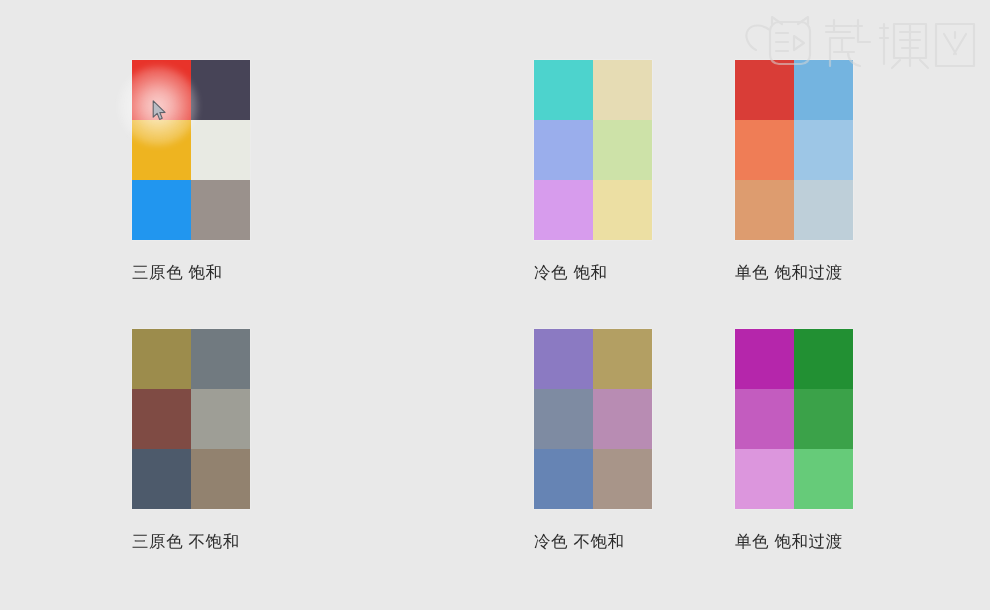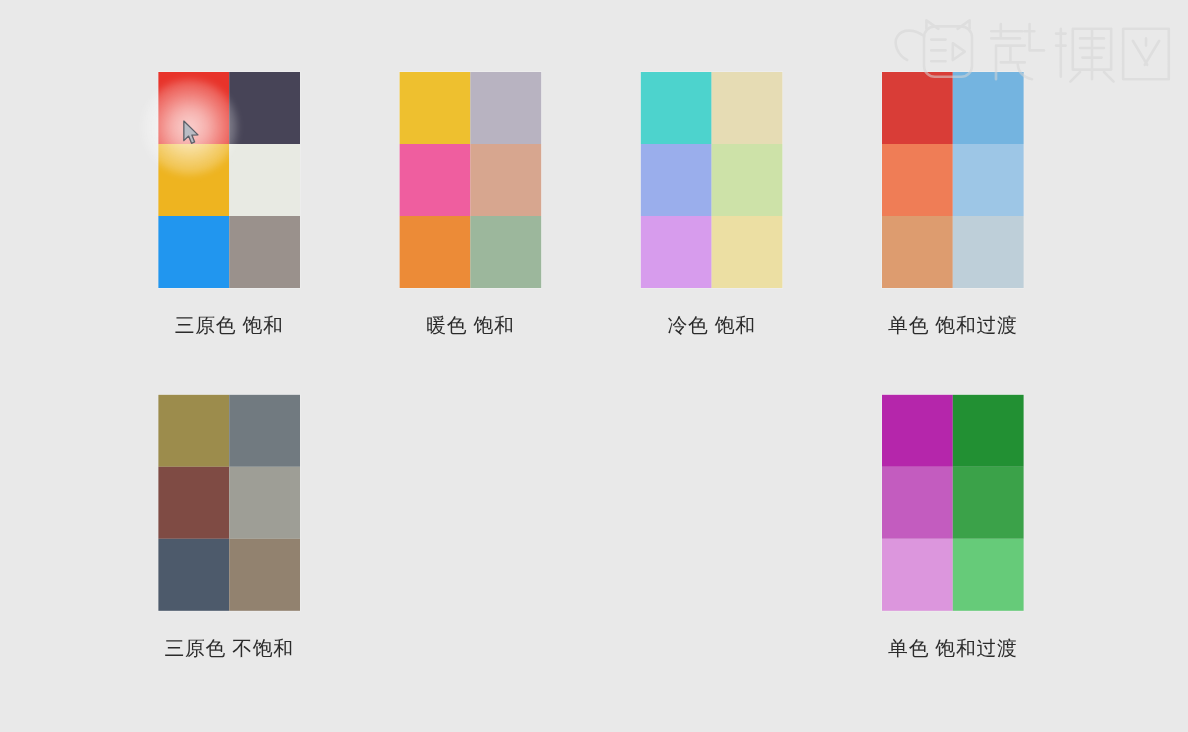--- a/index.html
+++ b/index.html
@@ -52,21 +52,20 @@
     box-shadow: 0 0 0 0.5px rgba(255,255,255,0.35);
   }
 
   .swatch {
     width: 100%;
     height: 100%;
   }
 
   .palette-label {
     margin-top: 23px;
-    text-align: center;
     font-size: 16.5px;
     line-height: 1.2;
     color: #2b2b2b;
     letter-spacing: 0.6px;
     white-space: nowrap;
   }
 
   
   #cursor-layer {
     position: absolute;
@@ -107,31 +106,20 @@
       <div class="swatch-grid">
         <div class="swatch" style="background: rgb(232, 51, 42);"></div>
         <div class="swatch" style="background: rgb(71, 68, 87);"></div>
         <div class="swatch" style="background: rgb(238, 180, 32);"></div>
         <div class="swatch" style="background: rgb(232, 234, 227);"></div>
         <div class="swatch" style="background: rgb(33, 150, 239);"></div>
         <div class="swatch" style="background: rgb(154, 145, 140);"></div>
       </div>
       <div class="palette-label">三原色 饱和</div>
     </div>
-    <div class="palette-cell" style="left: 333px; top: 60px;">
-      <div class="swatch-grid">
-        <div class="swatch" style="background: rgb(238, 192, 47);"></div>
-        <div class="swatch" style="background: rgb(184, 179, 193);"></div>
-        <div class="swatch" style="background: rgb(239, 94, 159);"></div>
-        <div class="swatch" style="background: rgb(215, 166, 143);"></div>
-        <div class="swatch" style="background: rgb(236, 139, 55);"></div>
-        <div class="swatch" style="background: rgb(156, 183, 156);"></div>
-      </div>
-      <div class="palette-label">暖色 饱和</div>
-    </div>
     <div class="palette-cell" style="left: 735px; top: 60px;">
       <div class="swatch-grid">
         <div class="swatch" style="background: rgb(217, 61, 55);"></div>
         <div class="swatch" style="background: rgb(116, 180, 224);"></div>
         <div class="swatch" style="background: rgb(239, 125, 86);"></div>
         <div class="swatch" style="background: rgb(157, 198, 230);"></div>
         <div class="swatch" style="background: rgb(221, 156, 111);"></div>
         <div class="swatch" style="background: rgb(190, 207, 217);"></div>
       </div>
       <div class="palette-label">单色 饱和过渡</div>
@@ -150,20 +138,31 @@
     <div class="palette-cell" style="left: 132px; top: 329px;">
       <div class="swatch-grid">
         <div class="swatch" style="background: rgb(156, 140, 76);"></div>
         <div class="swatch" style="background: rgb(113, 122, 128);"></div>
         <div class="swatch" style="background: rgb(127, 75, 68);"></div>
         <div class="swatch" style="background: rgb(158, 158, 150);"></div>
         <div class="swatch" style="background: rgb(77, 90, 107);"></div>
         <div class="swatch" style="background: rgb(146, 130, 111);"></div>
       </div>
       <div class="palette-label">三原色 不饱和</div>
+    </div>
+    <div class="palette-cell" style="left: 534px; top: 329px;">
+      <div class="swatch-grid">
+        <div class="swatch" style="background: rgb(139, 122, 194);"></div>
+        <div class="swatch" style="background: rgb(179, 159, 99);"></div>
+        <div class="swatch" style="background: rgb(126, 139, 162);"></div>
+        <div class="swatch" style="background: rgb(184, 140, 179);"></div>
+        <div class="swatch" style="background: rgb(102, 132, 180);"></div>
+        <div class="swatch" style="background: rgb(168, 149, 137);"></div>
+      </div>
+      <div class="palette-label">冷色 不饱和</div>
     </div>
     <div class="palette-cell" style="left: 735px; top: 329px;">
       <div class="swatch-grid">
         <div class="swatch" style="background: rgb(181, 38, 171);"></div>
         <div class="swatch" style="background: rgb(34, 144, 51);"></div>
         <div class="swatch" style="background: rgb(195, 92, 191);"></div>
         <div class="swatch" style="background: rgb(59, 162, 73);"></div>
         <div class="swatch" style="background: rgb(220, 150, 221);"></div>
         <div class="swatch" style="background: rgb(102, 203, 121);"></div>
       </div>

